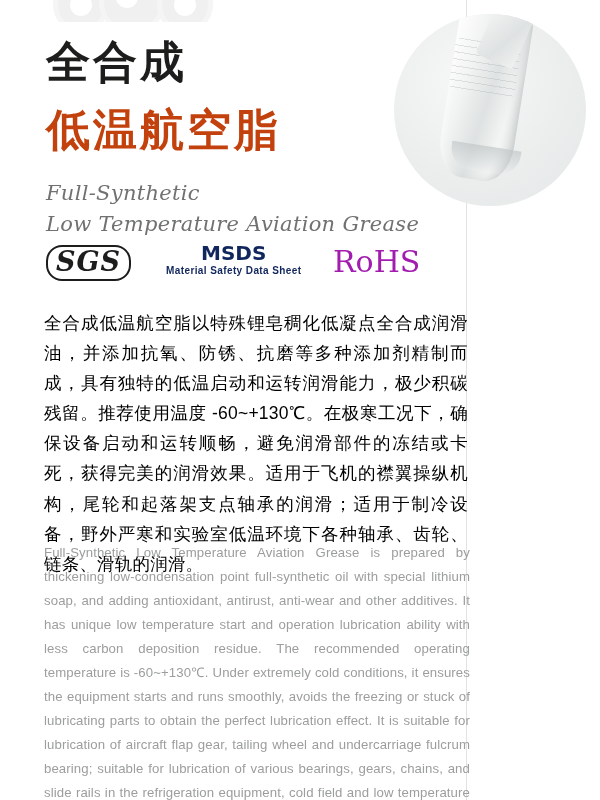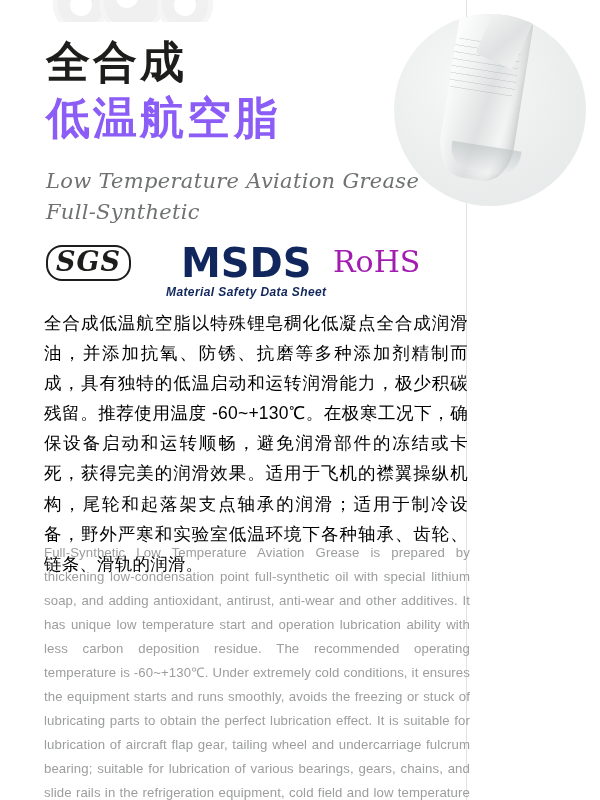--- a/index.html
+++ b/index.html
@@ -134,24 +134,24 @@
     font-size: 44px;
     font-weight: bold;
     color: #1d1d1b;
     letter-spacing: 3px;
     line-height: 1.18;
     margin: 0;
   }
   .title-cn-2 {
     font-size: 44px;
     font-weight: bold;
-    color: #8b5cf6;
+    color: #c2410c;
     letter-spacing: 3px;
     line-height: 1.18;
-    margin: 4px 0 0 0;
+    margin: 16px 0 0 0;
   }
   .title-en {
     margin-top: 22px;
     font-family: "DejaVu Serif", serif;
     font-style: italic;
     font-size: 21px;
     color: #6f7271;
     line-height: 1.5;
     letter-spacing: 0.3px;
   }
@@ -181,32 +181,31 @@
   }
   .msds {
     position: absolute;
     left: 120px;
     top: 0;
     text-align: center;
   }
   .msds-main {
     font-family: "DejaVu Sans", sans-serif;
     font-weight: bold;
-    font-size: 40px;
+    font-size: 20px;
     color: #11265c;
     letter-spacing: 0px;
     line-height: 1;
   }
   .msds-sub {
     margin-top: 2px;
-    font-size: 12px;
+    font-size: 10px;
     font-weight: bold;
     color: #11265c;
     letter-spacing: 0.4px;
-    font-style: italic;
   }
   .rohs {
     position: absolute;
     left: 287px;
     top: 2px;
     font-family: "DejaVu Serif", serif;
     font-size: 30px;
     color: #a21caf;
     letter-spacing: 0px;
     line-height: 1.1;
@@ -253,22 +252,22 @@
     <div class="tube"></div>
     <div class="tube-ridges"></div>
     <div class="tube-seam"></div>
     <div class="tube-neck"></div>
   </div>
 
   <div class="heading-block">
     <h1 class="title-cn-1">全合成</h1>
     <h1 class="title-cn-2">低温航空脂</h1>
     <div class="title-en">
+      <div>Full-Synthetic</div>
       <div>Low Temperature Aviation Grease</div>
-      <div>Full-Synthetic</div>
     </div>
   </div>
 
   <div class="certs">
     <div class="sgs">SGS</div>
     <div class="msds">
       <div class="msds-main">MSDS</div>
       <div class="msds-sub">Material Safety Data Sheet</div>
     </div>
     <div class="rohs">RoHS</div>

